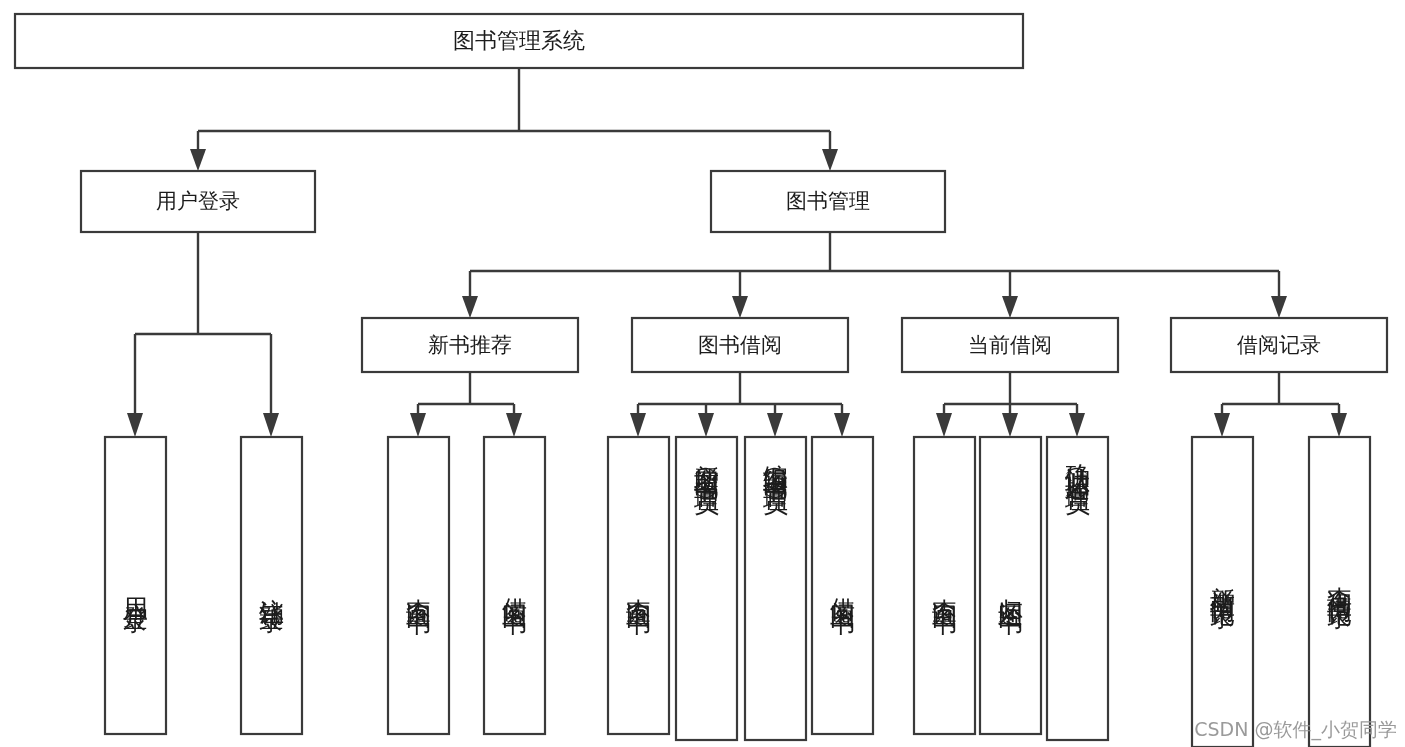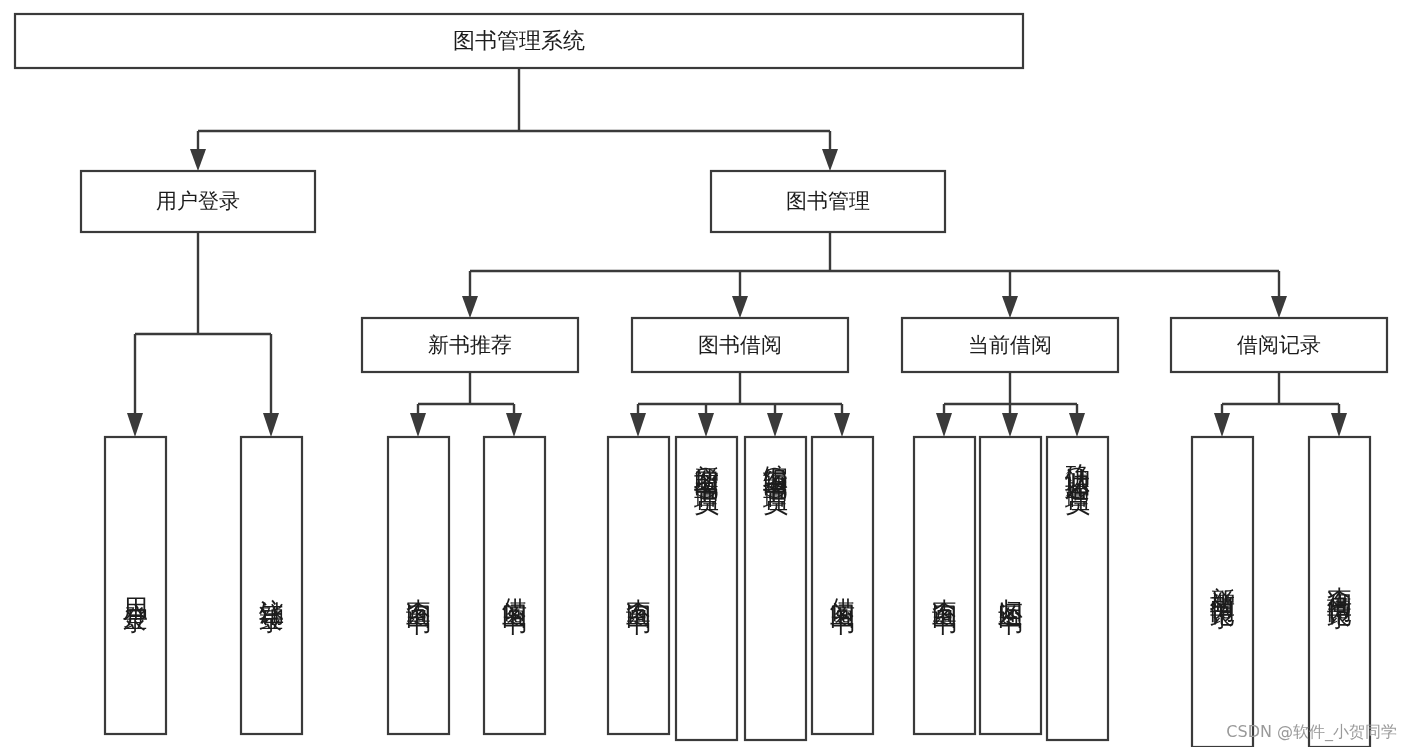--- a/index.html
+++ b/index.html
@@ -71,21 +71,21 @@
     line-height: 1.0;
     letter-spacing: 4px;
     color: #1c1c1c;
     white-space: nowrap;
   }
   .watermark {
     position: absolute;
     right: 8px;
     bottom: 4px;
     font-family: "DejaVu Sans", "Liberation Sans", sans-serif;
-    font-size: 16px;
+    font-size: 19px;
     color: #9a9a9a;
     white-space: nowrap;
     pointer-events: none;
   }
 </style>
 </head>
 <body>
 
 <div id="diagram-root">
 

